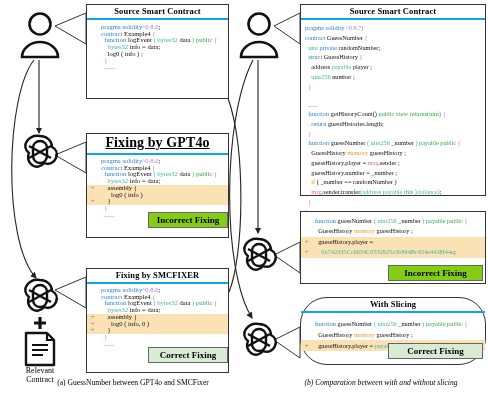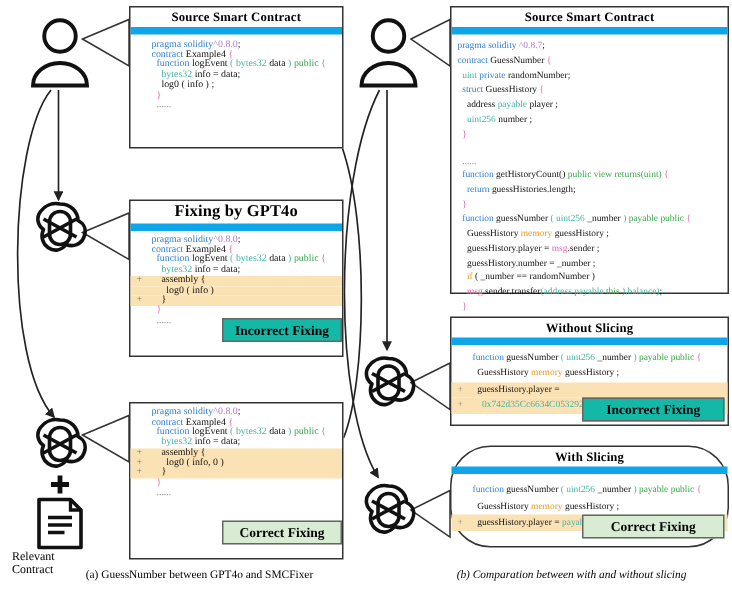--- a/index.html
+++ b/index.html
@@ -1,44 +1,44 @@
 <!DOCTYPE html>
 <html><head>
 <meta charset="utf-8">
 <style>
   html,body{margin:0;padding:0;background:#ffffff;}
   body{width:488px;height:395px;position:relative;font-family:"Liberation Serif",serif;color:#000;overflow:hidden;}
 
   
   .box{position:absolute;border:1px solid #333;background:#fff;box-sizing:border-box;}
-  .box-title{border-bottom:5px solid #0ea5e9;text-align:center;font-weight:bold;font-family:"Liberation Serif",serif;padding:1px 0 2px;letter-spacing:.1px;}
+  .box-title{border-bottom:2px solid #0ea5e9;text-align:center;font-weight:bold;font-family:"Liberation Serif",serif;padding:1px 0 2px;letter-spacing:.1px;}
   .box-body{padding:2px 0 2px 0;}
   .cl{white-space:pre;font-family:"Liberation Serif",serif;line-height:1.02;padding-left:4px;}
   .cl.hl{background:#fbe2b4;}
   .plus{display:inline-block;width:10px;color:#7a7a7a;}
   .noplus{display:inline-block;width:10px;}
 
   
   .kw{color:#2f7fd0;}      
   .ty{color:#46b3a6;}      
   .num{color:#b07cc6;}     
   .or{color:#e39d2a;}      
   .pk{color:#e06bb0;}      
   .gr{color:#3aa648;}      
   .gy{color:#888;}         
   .blk{color:#111;}
 
   
   .verdict{position:absolute;border:1px solid #666;font-weight:bold;font-family:"Liberation Serif",serif;text-align:center;padding:2px 6px;box-sizing:border-box;}
-  .verdict.bad{background:#14b8a6;}
+  .verdict.bad{background:#84cc16;}
   .verdict.good{background:#d8ecd3;}
 
   .caption{position:absolute;text-align:center;font-family:"Liberation Serif",serif;}
 
-  .iconlabel{position:absolute;font-family:"Liberation Serif",serif;line-height:1.12;}
+  .iconlabel{position:absolute;text-align:center;font-family:"Liberation Serif",serif;line-height:1.12;}
 
   svg{overflow:visible;}
   .arrowline{position:absolute;left:0;top:0;width:488px;height:395px;pointer-events:none;}
 </style>
 </head>
 <body>
 
 <svg class="arrowline" viewBox="0 0 488 395">
   <defs>
     <marker id="ah" markerWidth="7" markerHeight="7" refX="5" refY="3" orient="auto">
@@ -129,36 +129,37 @@
     <div class="cl"><span class="noplus"></span><span class="kw">contract</span> <span class="blk">Example4</span> <span class="pk">{</span></div>
     <div class="cl"><span class="noplus"></span>  <span class="kw">function</span> <span class="blk">logEvent</span> <span class="ty">( bytes32</span> <span class="blk">data</span> <span class="ty">)</span> <span class="gr">public</span> <span class="pk">{</span></div>
     <div class="cl"><span class="noplus"></span>    <span class="ty">bytes32</span> <span class="blk">info = data;</span></div>
     <div class="cl"><span class="noplus"></span>    <span class="blk">log0 ( info ) ;</span></div>
     <div class="cl"><span class="noplus"></span>  <span class="pk">}</span></div>
     <div class="cl"><span class="noplus"></span>  <span class="gy">......</span></div>
   </div>
 </div>
 
 <div class="box" style="left:86px;top:133px;width:143px;height:105px;">
-  <div class="box-title" style="font-size:11px;">Fixing by GPT4o</div>
+  <div class="box-title" style="font-size:14px;text-decoration:underline;">Fixing by GPT4o</div>
   <div class="box-body" style="font-size:6.6px;padding-top:3px;">
     <div class="cl"><span class="noplus"></span><span class="kw">pragma solidity</span><span class="num">^0.8.0</span><span class="blk">;</span></div>
     <div class="cl"><span class="noplus"></span><span class="kw">contract</span> <span class="blk">Example4</span> <span class="pk">{</span></div>
     <div class="cl"><span class="noplus"></span>  <span class="kw">function</span> <span class="blk">logEvent</span> <span class="ty">( bytes32</span> <span class="blk">data</span> <span class="ty">)</span> <span class="gr">public</span> <span class="pk">{</span></div>
     <div class="cl"><span class="noplus"></span>    <span class="ty">bytes32</span> <span class="blk">info = data;</span></div>
     <div class="cl hl"><span class="plus">+</span>    <span class="blk">assembly {</span></div>
     <div class="cl hl"><span class="noplus"></span>      <span class="blk">log0 ( info )</span></div>
     <div class="cl hl"><span class="plus">+</span>    <span class="blk">}</span></div>
     <div class="cl"><span class="noplus"></span>  <span class="pk">}</span></div>
     <div class="cl"><span class="noplus"></span>  <span class="gy">......</span></div>
   </div>
 </div>
 <div class="verdict bad" style="left:148px;top:212px;width:80px;font-size:9px;">Incorrect Fixing</div>
 
 <div class="box" style="left:86px;top:268px;width:143px;height:105px;">
+  <div class="box-title" style="font-size:8.5px;">Fixing by SMCFIXER</div>
   <div class="box-body" style="font-size:6.6px;padding-top:3px;">
     <div class="cl"><span class="noplus"></span><span class="kw">pragma solidity</span><span class="num">^0.8.0</span><span class="blk">;</span></div>
     <div class="cl"><span class="noplus"></span><span class="kw">contract</span> <span class="blk">Example4</span> <span class="pk">{</span></div>
     <div class="cl"><span class="noplus"></span>  <span class="kw">function</span> <span class="blk">logEvent</span> <span class="ty">( bytes32</span> <span class="blk">data</span> <span class="ty">)</span> <span class="gr">public</span> <span class="pk">{</span></div>
     <div class="cl"><span class="noplus"></span>    <span class="ty">bytes32</span> <span class="blk">info = data;</span></div>
     <div class="cl hl"><span class="plus">+</span>    <span class="blk">assembly {</span></div>
     <div class="cl hl"><span class="plus">+</span>      <span class="blk">log0 ( info, 0 )</span></div>
     <div class="cl hl"><span class="plus">+</span>    <span class="blk">}</span></div>
     <div class="cl"><span class="noplus"></span>  <span class="pk">}</span></div>
     <div class="cl"><span class="noplus"></span>  <span class="gy">......</span></div>
@@ -188,21 +189,20 @@
     <div class="cl" style="line-height:1.55;">    <span class="blk">guessHistory.player =</span> <span class="pk">msg</span><span class="blk">.sender ;</span></div>
     <div class="cl" style="line-height:1.55;">    <span class="blk">guessHistory.number = _number ;</span></div>
     <div class="cl" style="line-height:1.55;">    <span class="or">if</span> <span class="blk">( _number == randomNumber )</span></div>
     <div class="cl" style="line-height:1.55;">    <span class="pk">msg</span><span class="blk">.sender.transfer</span><span class="ty">(address payable</span> <span class="gr">this</span> <span class="ty">).balance)</span><span class="blk">;</span></div>
     <div class="cl" style="line-height:1.55;">  <span class="pk">}</span></div>
     <div class="cl" style="line-height:1.55;"><span class="pk">}</span></div>
   </div>
 </div>
 
 <div class="box" style="left:300px;top:211px;width:186px;height:73px;">
-  <div class="box-title" style="font-size:8.5px;">Without Slicing</div>
   <div class="box-body" style="font-size:6.3px;padding-top:4px;line-height:1.7;">
     <div class="cl" style="line-height:1.65;"><span class="noplus"></span><span class="kw">function</span> <span class="blk">guessNumber</span> <span class="ty">( uint256</span> <span class="blk">_number</span> <span class="ty">)</span> <span class="gr">payable public</span> <span class="pk">{</span></div>
     <div class="cl" style="line-height:1.65;"><span class="noplus"></span>  <span class="blk">GuessHistory</span> <span class="or">memory</span> <span class="blk">guessHistory ;</span></div>
     <div class="cl hl" style="line-height:1.65;"><span class="plus">+</span>  <span class="blk">guessHistory.player =</span></div>
     <div class="cl hl" style="line-height:1.65;"><span class="plus">+</span>    <span class="ty">0x742d35Cc6634C0532925a3b844Bc454e4438f44e</span><span class="blk">;</span></div>
   </div>
 </div>
 <div class="verdict bad" style="left:388px;top:265px;width:95px;font-size:9px;">Incorrect Fixing</div>
 
 <div class="box" style="left:300px;top:297px;width:186px;height:68px;border-radius:27px;">

